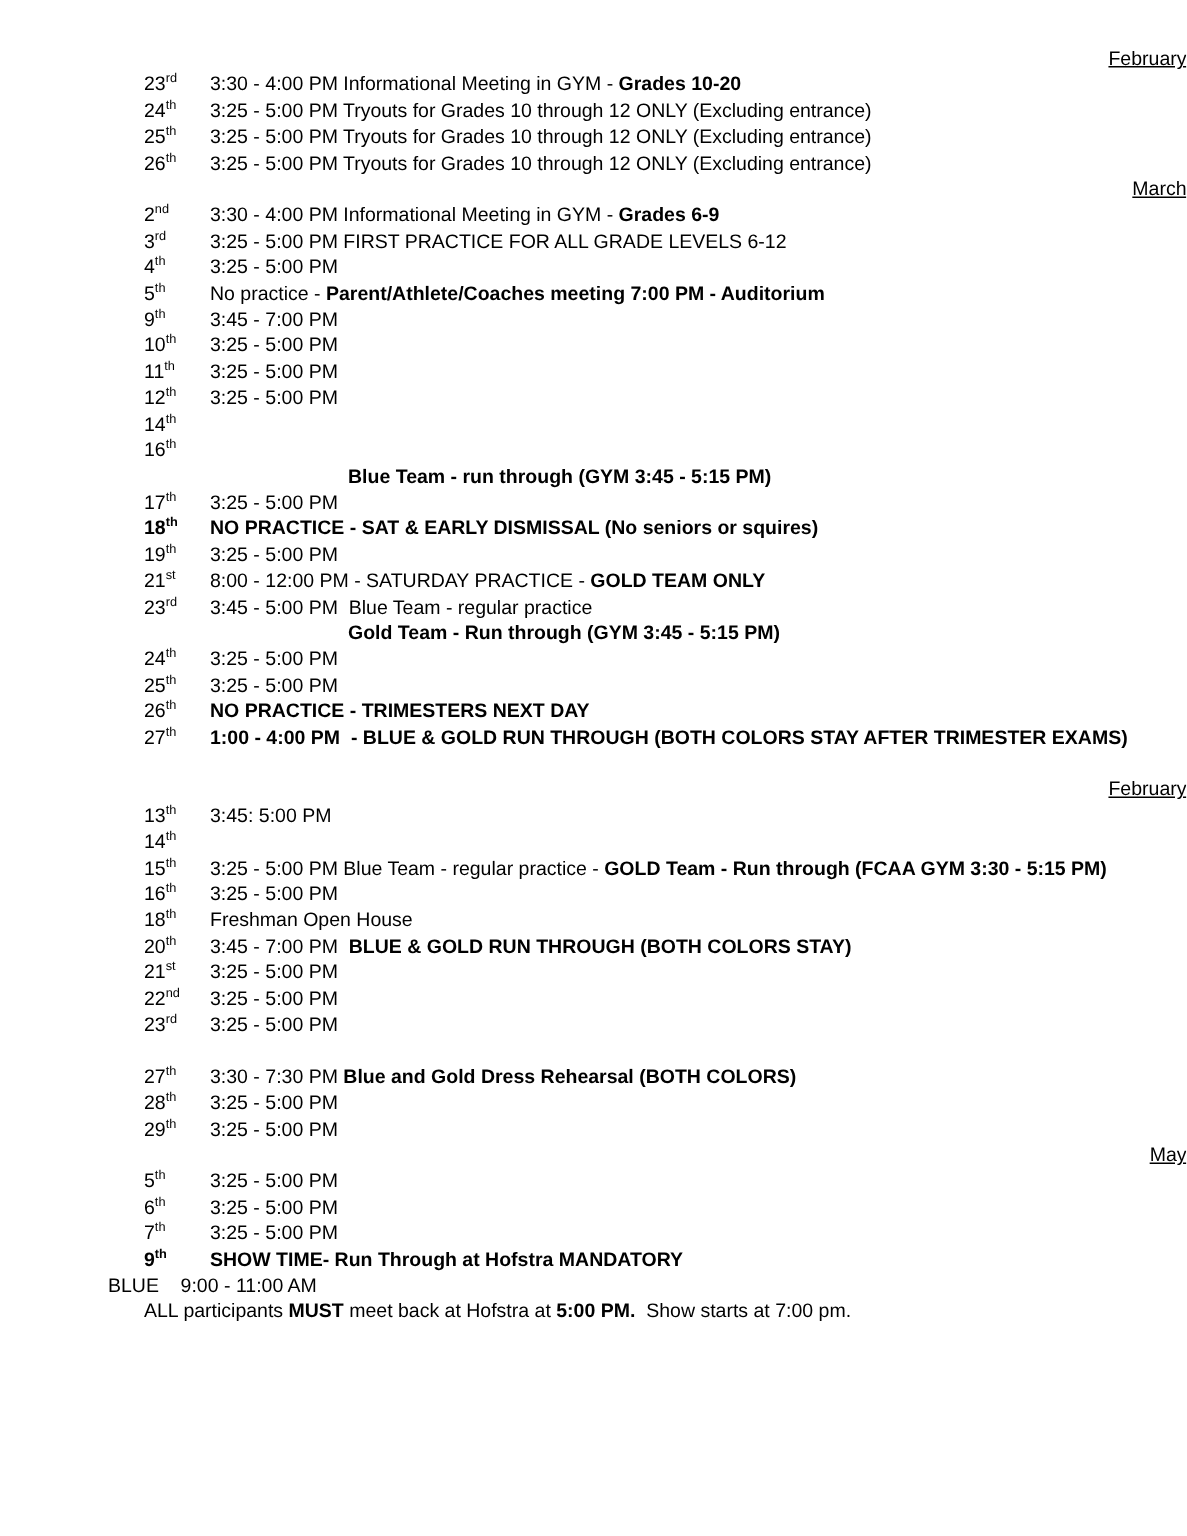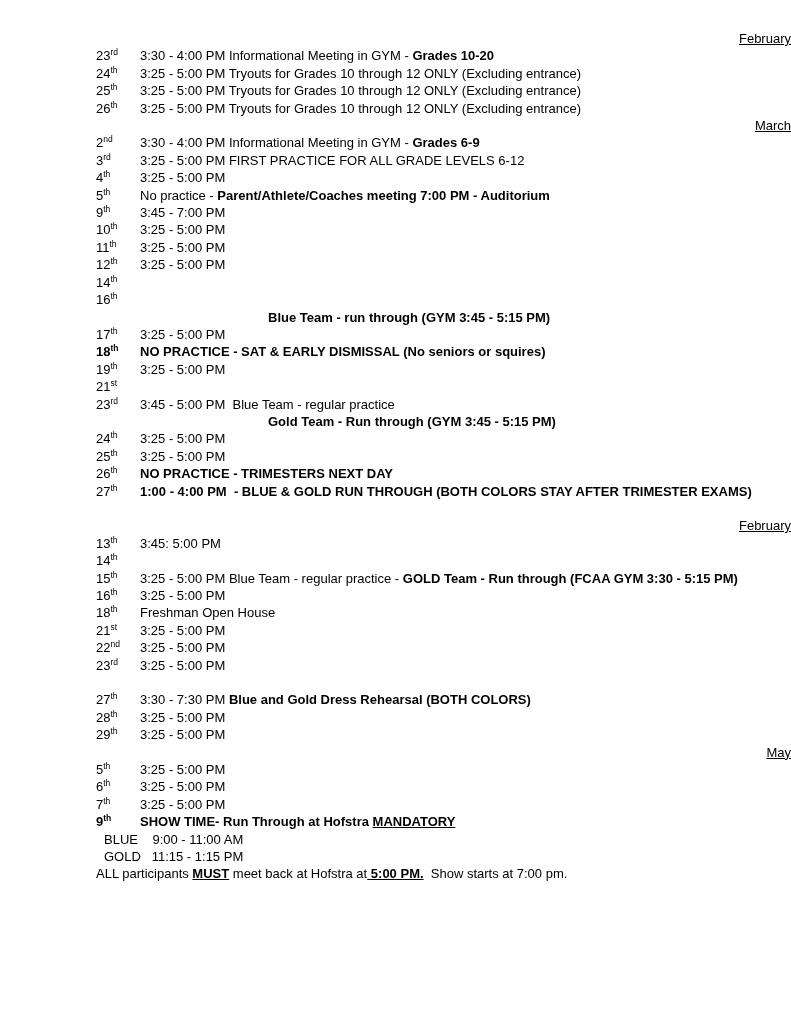--- a/index.html
+++ b/index.html
@@ -31,26 +31,26 @@
   .row {
     display: flex;
     line-height: 17.4px;
     padding-left: 96px;
   }
   .row .day {
     flex: 0 0 44px;
     width: 44px;
   }
   .row .text { white-space: pre; }
-  .row.indent-1 { padding-left: 232px; margin-left: 36px; }
-  .row.indent-2 { padding-left: 104px; }
+  .row.indent-1 { padding-left: 232px; }
+  .row.indent-2 { padding-left: 72px; }
   .row.indent-3 { }
   .spacer { height: 17.4px; }
   .b { font-weight: bold; }
-  .u { text-decoration: underline; }
+  .u { }
   sup { font-size: 8.5px; line-height: 0; vertical-align: super; text-align: center; }
 </style>
 </head>
 <body>
 
 <div class="page">
   <div id="schedule">
       <div>
         <div class="month-name">February</div>
         <div class="row">
@@ -120,20 +120,21 @@
         <div class="row">
           <span class="day b">18<sup>th</sup></span>
           <span class="text"><span class="b">NO PRACTICE - SAT &amp; EARLY DISMISSAL (No seniors or squires)</span></span>
         </div>
         <div class="row">
           <span class="day">19<sup>th</sup></span>
           <span class="text"><span>3:25 - 5:00 PM</span></span>
         </div>
         <div class="row">
           <span class="day">21<sup>st</sup></span>
+          <span class="text"><span>8:00 - 12:00 PM - SATURDAY PRACTICE - </span><span class="b">GOLD TEAM ONLY</span></span>
         </div>
         <div class="row">
           <span class="day">23<sup>rd</sup></span>
           <span class="text"><span>3:45 - 5:00 PM  Blue Team - regular practice</span></span>
         </div>
         <div class="row indent-1">
           <span class="text"><span class="b">Gold Team - Run through (GYM 3:45 - 5:15 PM)</span></span>
         </div>
         <div class="row">
           <span class="day">24<sup>th</sup></span>
@@ -168,20 +169,24 @@
         </div>
         <div class="row">
           <span class="day">16<sup>th</sup></span>
           <span class="text"><span>3:25 - 5:00 PM</span></span>
         </div>
         <div class="row">
           <span class="day">18<sup>th</sup></span>
           <span class="text"><span>Freshman Open House</span></span>
         </div>
         <div class="row">
+          <span class="day">20<sup>th</sup></span>
+          <span class="text"><span>3:45 - 7:00 PM  </span><span class="b">BLUE &amp; GOLD RUN THROUGH (BOTH COLORS STAY)</span></span>
+        </div>
+        <div class="row">
           <span class="day">21<sup>st</sup></span>
           <span class="text"><span>3:25 - 5:00 PM</span></span>
         </div>
         <div class="row">
           <span class="day">22<sup>nd</sup></span>
           <span class="text"><span>3:25 - 5:00 PM</span></span>
         </div>
         <div class="row">
           <span class="day">23<sup>rd</sup></span>
           <span class="text"><span>3:25 - 5:00 PM</span></span>
@@ -213,22 +218,19 @@
         <div class="row">
           <span class="day">7<sup>th</sup></span>
           <span class="text"><span>3:25 - 5:00 PM</span></span>
         </div>
         <div class="row">
           <span class="day b">9<sup>th</sup></span>
           <span class="text"><span class="b">SHOW TIME- Run Through at Hofstra </span><span class="b u">MANDATORY</span></span>
         </div>
         <div class="row indent-2">
           <span class="text"><span>BLUE    9:00 - 11:00 AM</span></span>
-        </div>
-        <div class="row indent-2">
-          <span class="text"><span>GOLD   11:15 - 1:15 PM</span></span>
         </div>
         <div class="row indent-3">
           <span class="text"><span>ALL participants </span><span class="b u">MUST</span><span> meet back at Hofstra at</span><span class="b u"> 5:00 PM.</span><span>  Show starts at 7:00 pm.</span></span>
         </div>
       </div>
     </div>
 </div>
 
 </body></html>

